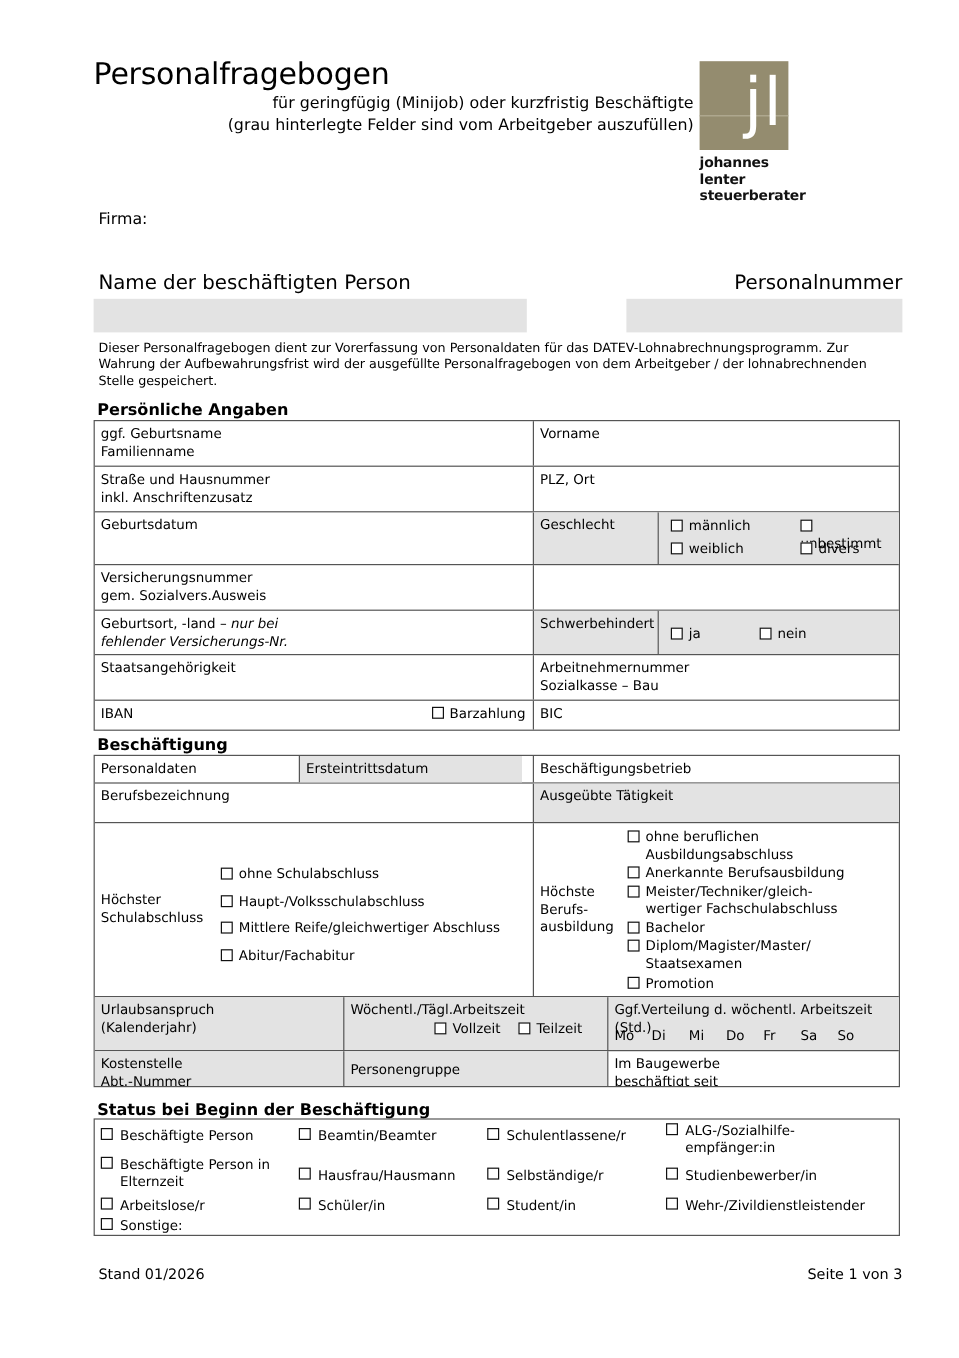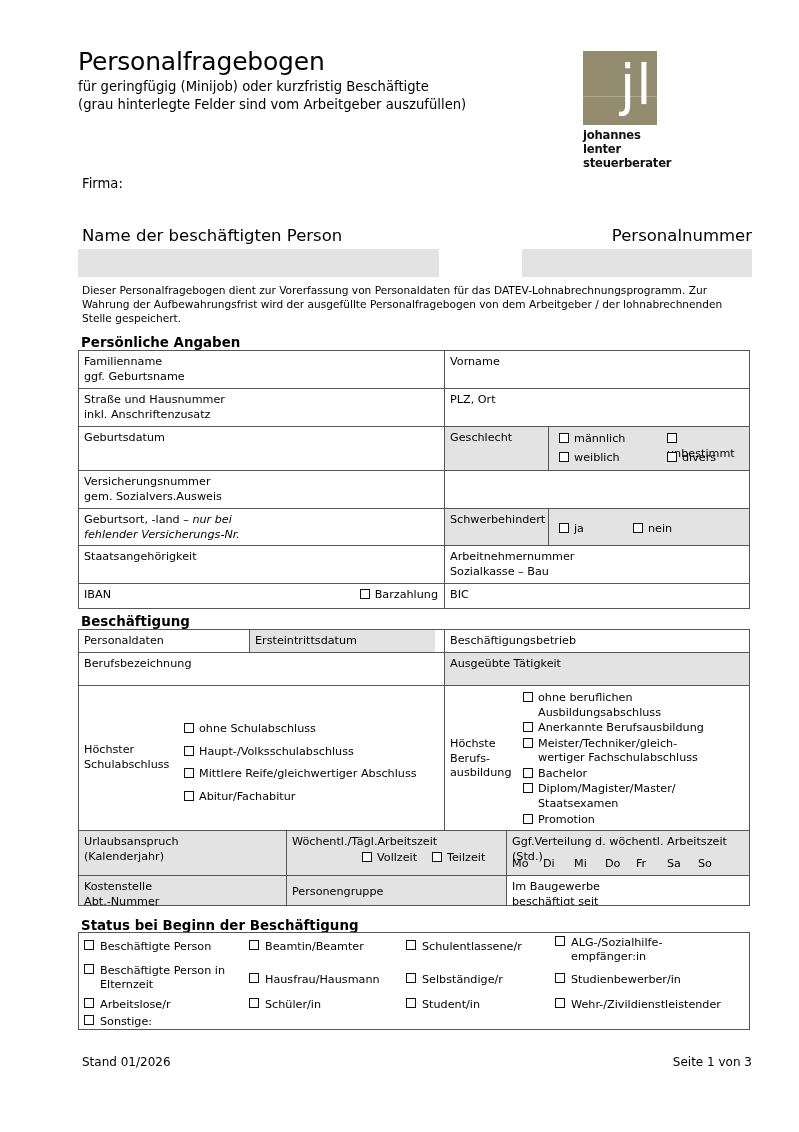--- a/index.html
+++ b/index.html
@@ -33,20 +33,21 @@
     margin: 0;
     font-size: 25px;
     font-weight: normal;
     letter-spacing: -0.2px;
     line-height: 1.12;
   }
   .hdr .sub {
     font-size: 13.2px;
     line-height: 1.33;
     margin-top: 2px;
+    text-align: right;
   }
 
   
   .logo {
     position: absolute;
     left: 583px;
     top: 51px;
     width: 74px;
   }
   .logo-box {
@@ -258,22 +259,22 @@
   <div class="greyfield gf-pnr"></div>
 
   <div class="notice">Dieser Personalfragebogen dient zur Vorerfassung von Personaldaten für das DATEV-Lohnabrechnungsprogramm. Zur Wahrung der Aufbewahrungsfrist wird der ausgefüllte Personalfragebogen von dem Arbeitgeber / der lohnabrechnenden Stelle gespeichert.</div>
 
   <div class="sect sect-personal">Persönliche Angaben</div>
 
   <div class="tbl" id="tbl-personal">
 
     <div class="trow" style="height:38px;">
       <div class="cell" style="left:0; width:365px;">
+        <div>ggf. Geburtsname</div>
         <div>Familienname</div>
-        <div>ggf. Geburtsname</div>
       </div>
       <div class="cell vline" style="left:365px; right:0;">
         <div>Vorname</div>
       </div>
     </div>
 
     <div class="trow" style="height:38px;">
       <div class="cell" style="left:0; width:365px;">
         <div>Straße und Hausnummer</div>
         <div>inkl. Anschriftenzusatz</div>

